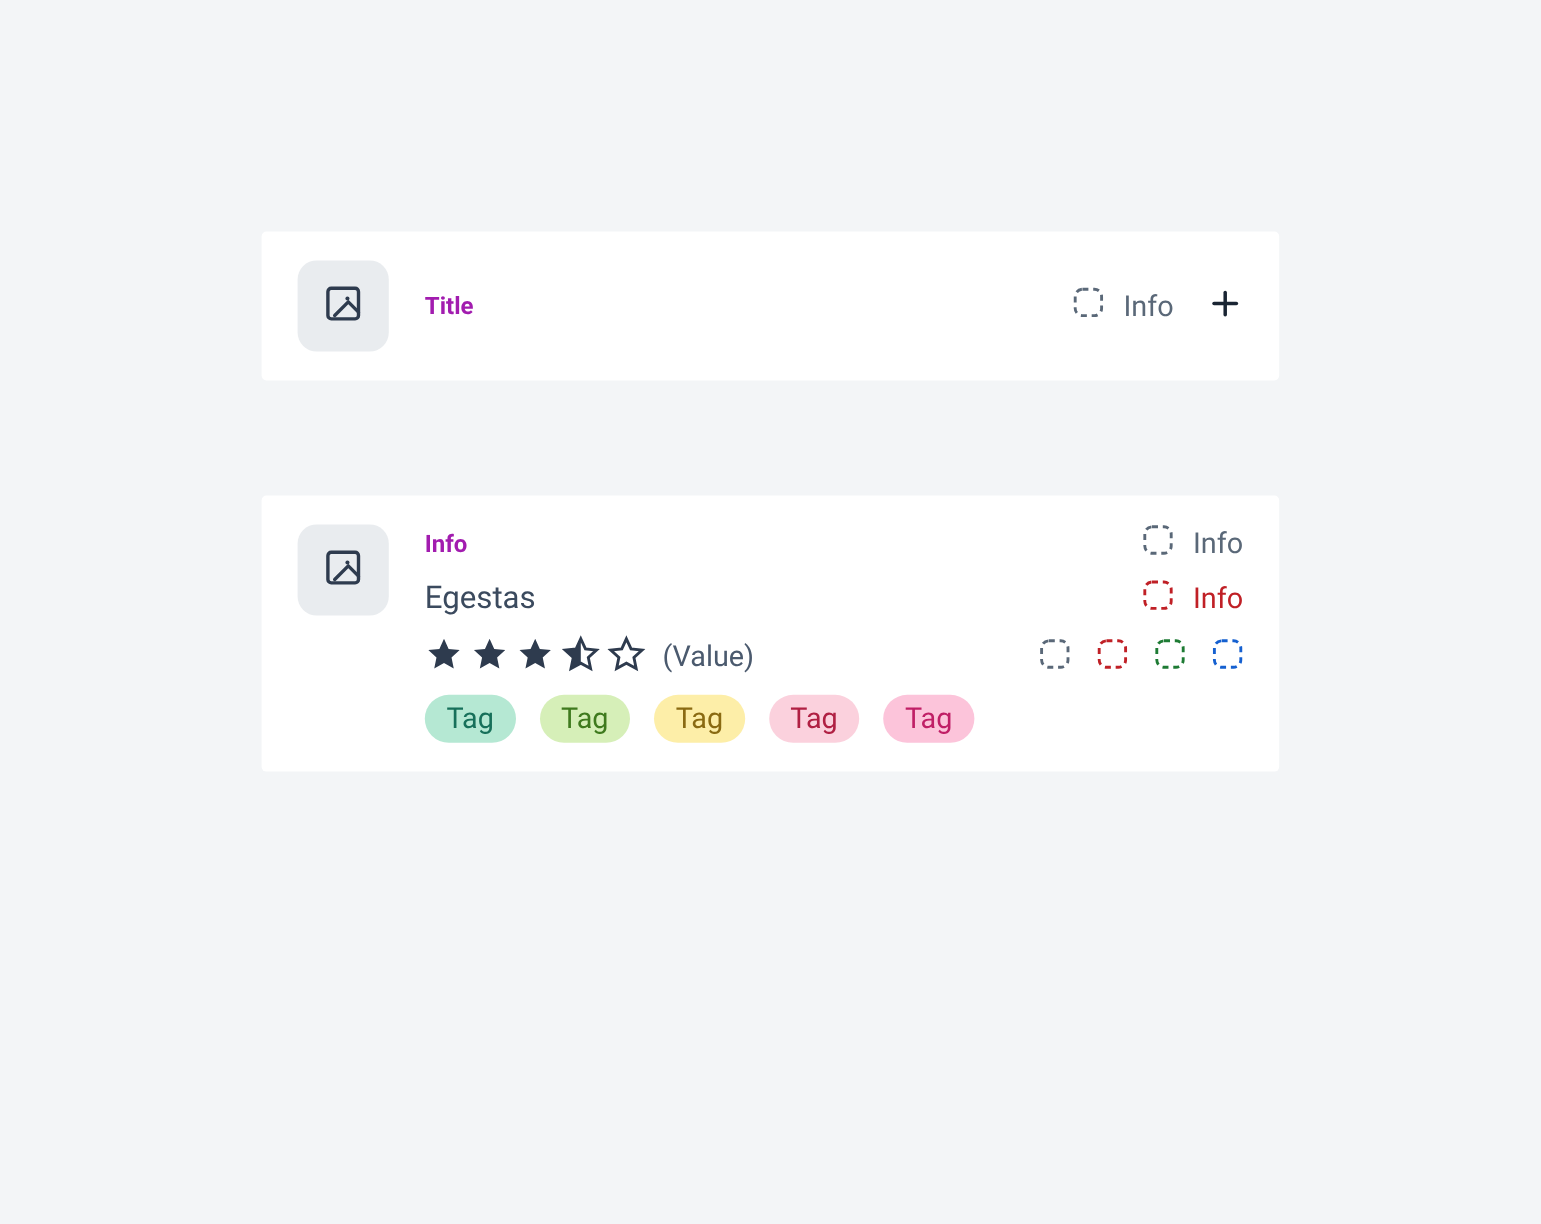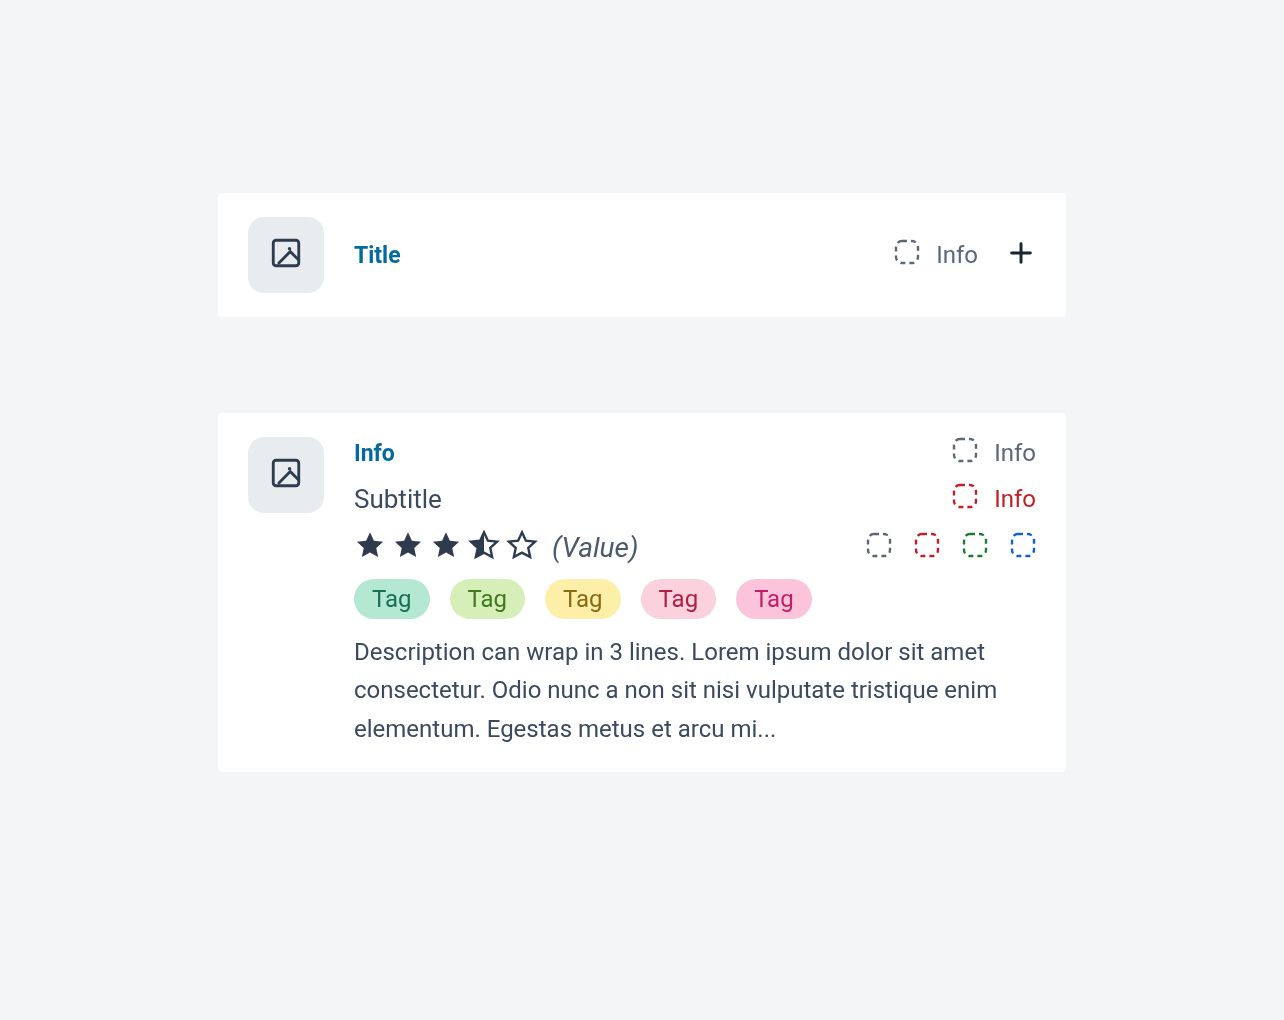--- a/index.html
+++ b/index.html
@@ -39,23 +39,23 @@
     flex-direction: column;
     gap: 14px;
   }
   .row {
     display: flex;
     align-items: center;
     justify-content: space-between;
     min-height: 32px;
   }
   .title {
-    font-size: 23px;
+    font-size: 20px;
     font-weight: 700;
-    color: #0369a1;
+    color: #a21caf;
   }
   .subtitle {
     font-size: 26px;
     color: #3b4a5e;
   }
   .right-group {
     display: flex;
     align-items: center;
     gap: 28px;
   }
@@ -75,21 +75,21 @@
     height: 30px;
     display: flex;
     align-items: center;
     justify-content: center;
     color: #1a2533;
   }
   .plus-btn svg { width: 28px; height: 28px; }
   .rating-row { display:flex; align-items:center; justify-content:space-between; }
   .stars { display:flex; align-items:center; gap:6px; }
   .star { width: 32px; height: 32px; color:#2e3b4e; }
-  .rating-value { font-size: 28px; color:#4b5a6e; margin-left:8px;font-style:italic; }
+  .rating-value { font-size: 24px; color:#4b5a6e; margin-left:8px; }
   .icon-strip { display:flex; gap:22px; }
   .tags { display:flex; gap:20px; flex-wrap:wrap; }
   .tag {
     padding: 6px 18px;
     border-radius: 999px;
     font-size: 24px;
     font-weight: 400;
   }
   .desc {
     font-size: 24px;
@@ -159,21 +159,21 @@
         <span>
           <svg class="dashed-box" viewBox="0 0 26 26">
               <rect x="2" y="2" width="22" height="22" rx="6" fill="none" stroke="#5a6878" stroke-width="2.4" stroke-dasharray="5 4"></rect>
             </svg>
         </span>
         <span>Info</span>
       </div>
     </div>
 
     <div class="row">
-      <div class="subtitle">Subtitle</div>
+      <div class="subtitle">Egestas</div>
       <div class="info-item" style="color:#c02026">
         <span>
           <svg class="dashed-box" viewBox="0 0 26 26">
               <rect x="2" y="2" width="22" height="22" rx="6" fill="none" stroke="#c02026" stroke-width="2.4" stroke-dasharray="5 4"></rect>
             </svg>
         </span>
         <span>Info</span>
       </div>
     </div>
 
@@ -224,15 +224,14 @@
     </div>
 
     <div class="tags" id="tags-container">
         <span class="tag" style="background: rgb(181, 232, 211); color: rgb(23, 112, 90);">Tag</span>
         <span class="tag" style="background: rgb(214, 239, 184); color: rgb(63, 122, 30);">Tag</span>
         <span class="tag" style="background: rgb(253, 238, 168); color: rgb(138, 106, 18);">Tag</span>
         <span class="tag" style="background: rgb(251, 209, 221); color: rgb(176, 32, 67);">Tag</span>
         <span class="tag" style="background: rgb(252, 196, 218); color: rgb(192, 31, 102);">Tag</span>
       </div>
 
-    <div class="desc">Description can wrap in 3 lines. Lorem ipsum dolor sit amet consectetur. Odio nunc a non sit nisi vulputate tristique enim elementum. Egestas metus et arcu mi...</div>
   </div>
 </div>
 
 </body></html>

